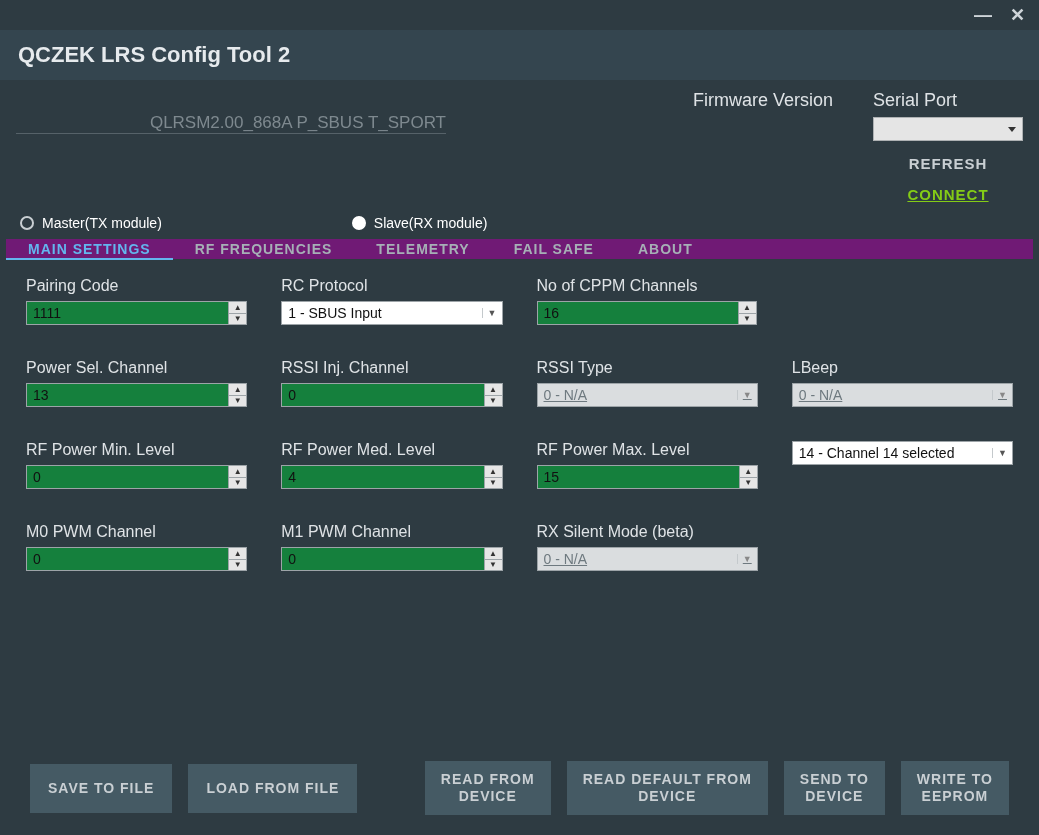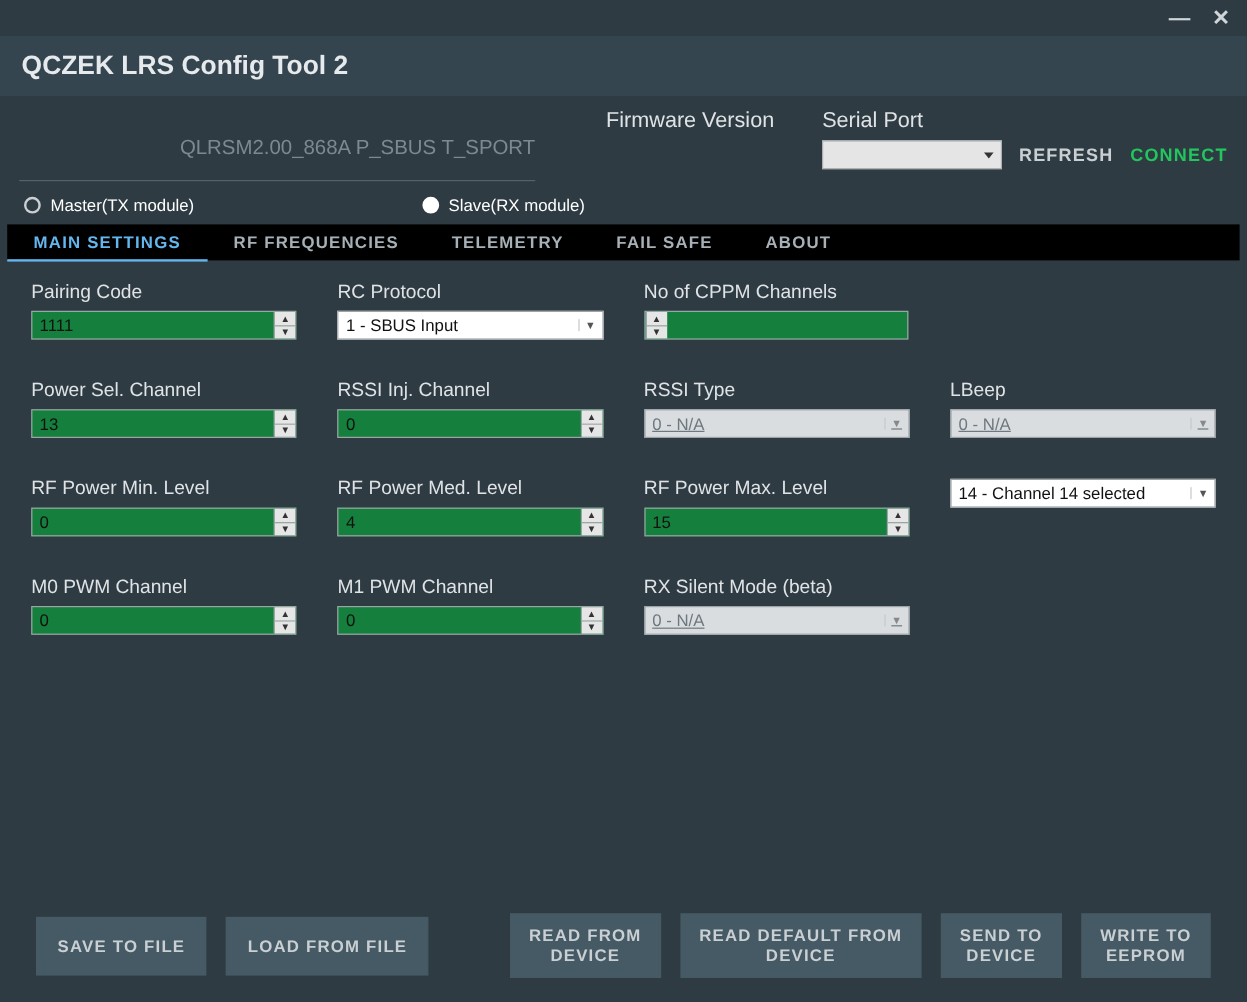--- a/index.html
+++ b/index.html
@@ -3,34 +3,34 @@
 <meta charset="utf-8">
 <style>
   * { box-sizing: border-box; margin: 0; padding: 0; font-family: "Segoe UI", Arial, sans-serif; }
   body { background: #2e3b42; width: 1039px; height: 835px; overflow: hidden; color: #d9dee1; }
   .titlebar { background: #2e3b42; height: 30px; display: flex; justify-content: flex-end; align-items: center; padding-right: 14px; gap: 18px; }
   .titlebar span { color: #cfd5d9; font-size: 18px; font-weight: bold; cursor: default; }
   .app-title-bar { background: #34454f; padding: 12px 18px; font-size: 22px; font-weight: 600; color: #e6eaed; }
   .top-section { display: flex; padding: 10px 16px 8px 16px; position: relative; }
   .fw-block { flex: 1; text-align: right; }
   .fw-label { font-size: 18px; color: #dfe3e6; margin-bottom: 2px; }
-  .fw-value { font-size: 17px; color: #7e898f; border-bottom: 1px solid #566269; width: 430px; padding-bottom: 17px; }
+  .fw-value { font-size: 17px; color: #7e898f; border-bottom: 1px solid #566269; width: 430px; padding-bottom: 0px; }
   .serial-block { display: flex; flex-direction: column; margin-left: 40px; }
   .serial-label { font-size: 18px; color: #dfe3e6; margin-bottom: 6px; }
-  .serial-row { display: flex; align-items: center; gap: 14px; }
+  .serial-row { display: flex; align-items: center; gap: 14px; flex-direction: column; }
   .serial-select { width: 150px; height: 24px; background: #e5e5e5; border: 1px solid #aeb1b3; font-size: 13px; position: relative; }
   .serial-select::after { content: ""; position: absolute; right: 6px; top: 9px; border-left: 4px solid transparent; border-right: 4px solid transparent; border-top: 5px solid #333; }
   .link-btn { font-size: 15px; font-weight: 600; letter-spacing: 1px; color: #c9cfd3; cursor: pointer; }
-  .link-btn.disabled { color: #22c55e; }
+  .link-btn.disabled { color: #84cc16; text-decoration: underline; }
   .mode-row { display: flex; gap: 190px; padding: 4px 20px 8px 20px; font-size: 14px; color:#ffffff; align-items:center; }
   .radio { display: flex; align-items: center; gap: 8px; }
   .radio-circle { width: 14px; height: 14px; border-radius: 50%; border: 2px solid #c9cfd3; position: relative; }
   .radio-circle.filled { background: #ffffff; border-color: #ffffff; }
   .radio-circle.selected::after { content:""; position:absolute; width:6px; height:6px; border-radius:50%; background:transparent; }
-  .tabs { background: #000000; display: flex; height: 30px; align-items:center; margin: 0 6px; }
+  .tabs { background: #701a75; display: flex; height: 20px; align-items:center; margin: 0 6px; }
   .tab { padding: 0 22px; font-size: 14px; letter-spacing: 1px; color: #a6b0b6; font-weight: 600; cursor:pointer; height:100%; display:flex; align-items:center; }
   .tab.active { color: #63b6ee; border-bottom: 2px solid #63b6ee; margin-bottom:-1px; }
   .grid { display: grid; grid-template-columns: 1fr 1fr 1fr 1fr; column-gap: 30px; row-gap: 28px; padding: 18px 26px; gap: 34px; }
   .field { display: flex; flex-direction: column; gap: 6px; }
   .field-label { font-size: 16px; color: #dfe3e6; }
   .spinner, .dropdown { display:flex; height: 24px; background:#15803d; color:#111; border:1px solid #9da4a8; }
   .spinner input, .dropdown span.val { flex:1; border:none; padding: 0 6px; font-size: 14px; background:transparent; color:#111; outline:none; }
   .spin-btns { width: 18px; display:flex; flex-direction:column; border-left:1px solid #9da4a8; }
   .spin-btns div { flex:1; display:flex; align-items:center; justify-content:center; background:#e6e6e6; font-size:8px; color:#333; }
   .spin-btns div:first-child { border-bottom:1px solid #9da4a8; }
@@ -104,20 +104,21 @@
   <div class="field">
     <div class="field-label">RC Protocol</div>
     <div class="dropdown">
       <span class="val">1 - SBUS Input</span>
       <div class="chev">▼</div>
     </div>
   </div>
   <div class="field">
     <div class="field-label">No of CPPM Channels</div>
     <div class="spinner" style="width:220px">
+      <input value="16" style="">
       <div class="spin-btns">
           <div>▲</div>
           <div>▼</div>
         </div>
     </div>
   </div>
   <div class="field empty"></div>
 
   <div class="field">
     <div class="field-label">Power Sel. Channel</div>

